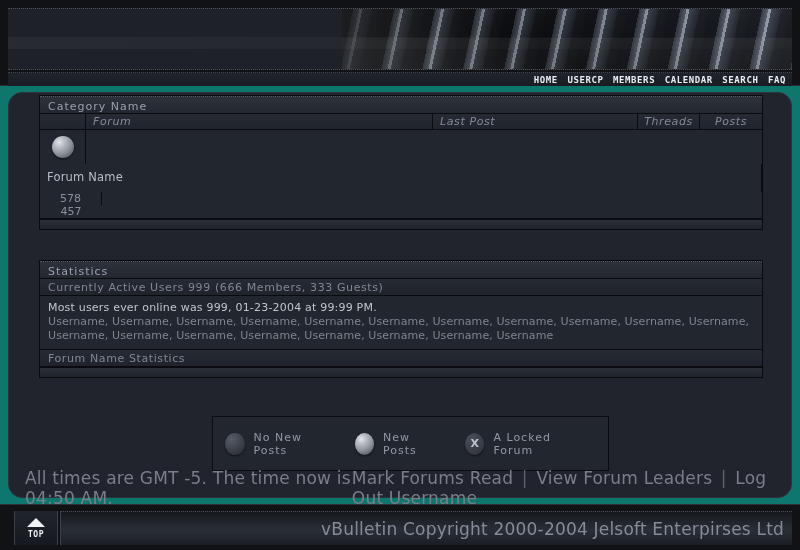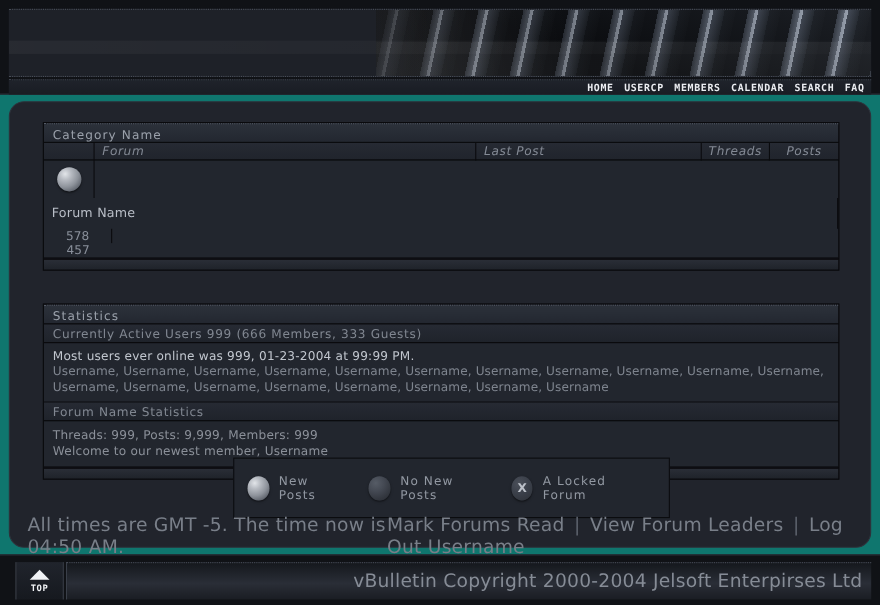--- a/index.html
+++ b/index.html
@@ -108,21 +108,21 @@
     left: 8px; top: 92px;
     width: 784px;
     height: 406px;
     background: #21242c;
     border: 1px solid #2e323b;
     border-radius: 14px;
   }
 
   .inner {
     position: absolute;
-    left: 30px; top: 18px;
+    left: 30px; top: 2px;
     width: 692px;
   }
 
   
   .tbl {
     width: 724px;
     border: 1px solid #0a0b0e;
     background: #0a0b0e;
     margin-bottom: 8px;
   }
@@ -343,37 +343,33 @@
       <div style="height:22px"></div>
 
       <div class="tbl">
         <div class="tbl-cat">Statistics</div>
         <div class="stat-sub">Currently Active Users 999 (666 Members, 333 Guests)</div>
         <div class="stat-body">
           <div class="stat-strong">Most users ever online was 999, 01-23-2004 at 99:99 PM.</div>
           <div class="stat-users">Username, Username, Username, Username, Username, Username, Username, Username, Username, Username, Username, Username, Username, Username, Username, Username, Username, Username, Username</div>
         </div>
         <div class="stat-sub">Forum Name Statistics</div>
-        <div class="stat-body">
-          <div class="stat-line">Threads: 999, Posts: 9,999, Members: 999</div>
-          <div class="stat-line">Welcome to our newest member, Username</div>
-        </div>
         <div class="tbl-foot"></div>
       </div>
 
     </div>
 
     <div class="legend">
+      <div class="legend-item">
+        <div class="sphere sphere-dark"></div>
+        <span class="legend-label">No New Posts</span>
+      </div>
       <div class="legend-item">
         <div class="sphere"></div>
         <span class="legend-label">New Posts</span>
-      </div>
-      <div class="legend-item">
-        <div class="sphere sphere-dark"></div>
-        <span class="legend-label">No New Posts</span>
       </div>
       <div class="legend-item">
         <div class="sphere sphere-lock">X</div>
         <span class="legend-label">A Locked Forum</span>
       </div>
     </div>
 
     <div class="footbar">
       <span>All times are GMT -5. The time now is 04:50 AM.</span>
       <span class="foot-links">

